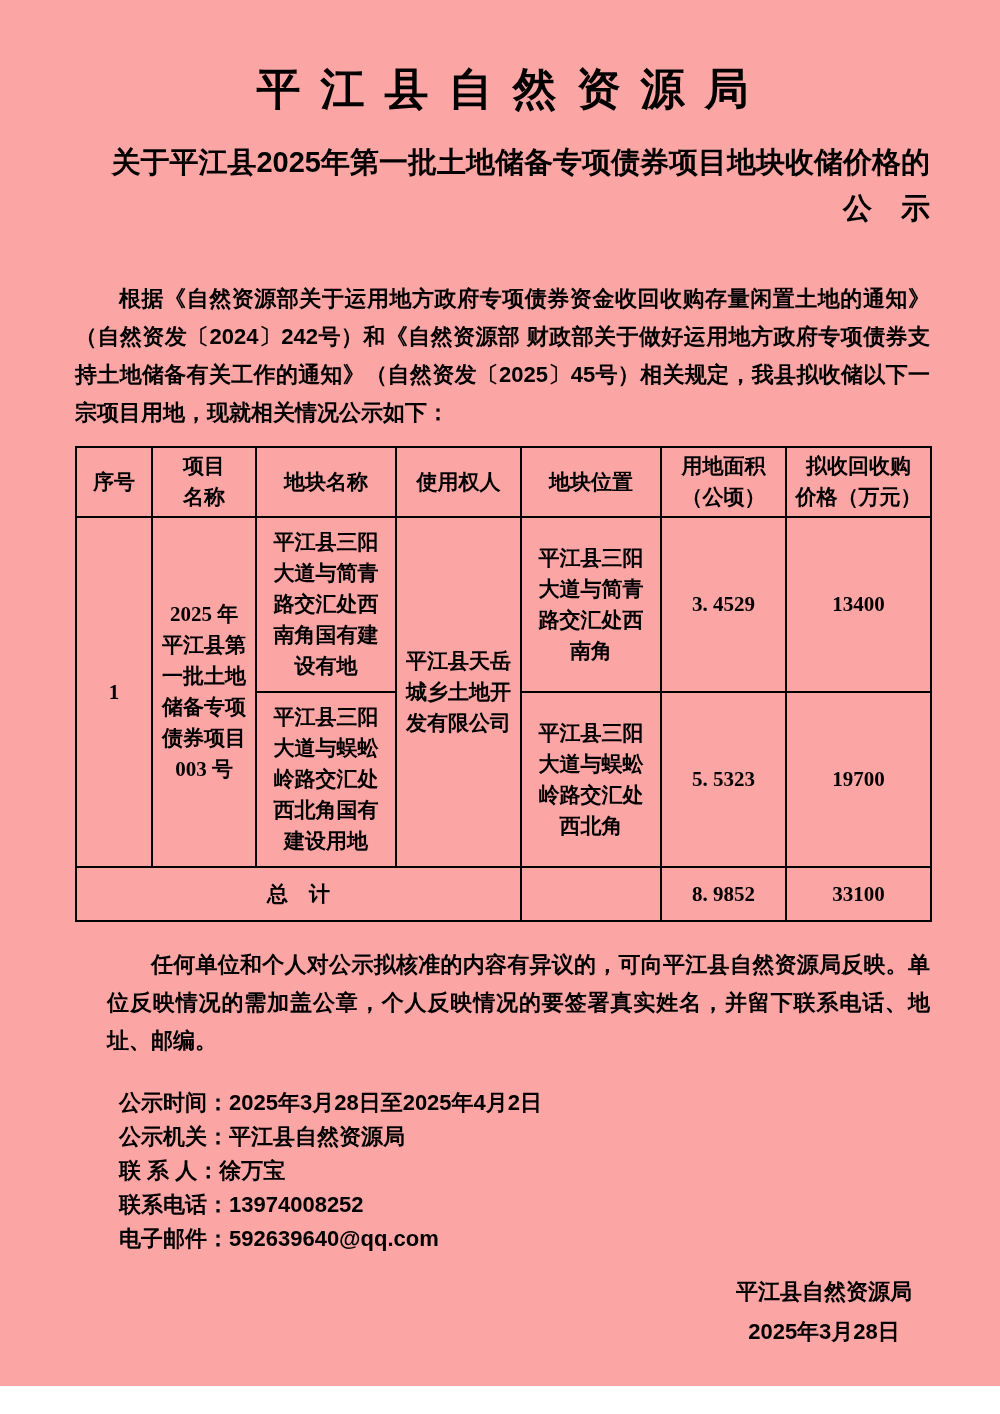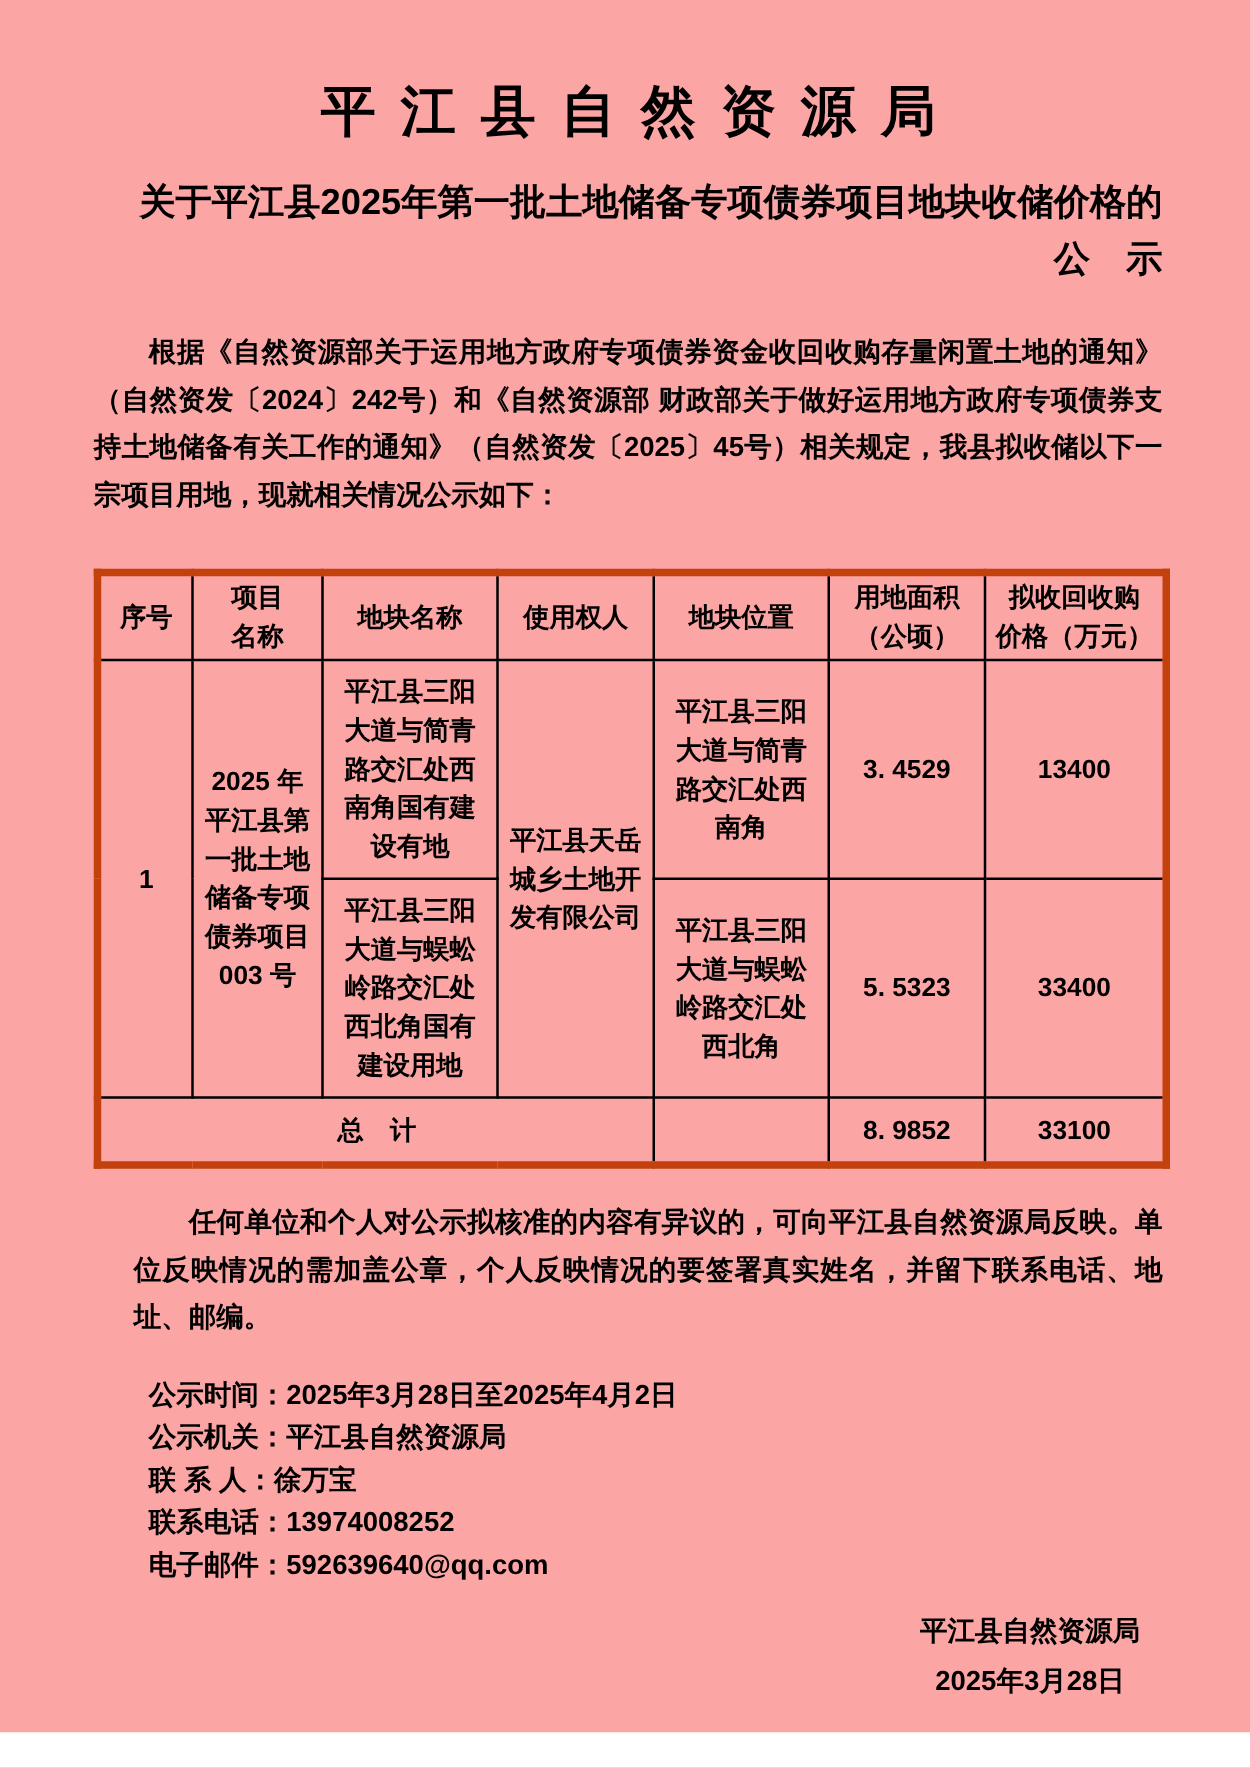--- a/index.html
+++ b/index.html
@@ -24,32 +24,33 @@
     white-space:nowrap;
   }
   .doc-subtitle {
     margin-top:20px;
     font-size:29px;
     line-height:46px;
     text-align:right;
     white-space:pre-line;
   }
   .intro {
-    margin-top:32px;
+    margin-top:49px;
     font-size:22px;
     line-height:38px;
     text-align:justify;
     text-indent:2em;
   }
   table.parcel-table {
     width:100%;
-    margin-top:40px;
+    margin-top:14px;
     border-collapse:collapse;
     table-layout:fixed;
-    border:6px solid #c2410c;
+    border:2px solid #c2410c;
+    font-family:Liberation Serif, serif;
   }
   .parcel-table th, .parcel-table td {
     border:2px solid #000;
     text-align:center;
     vertical-align:middle;
     font-weight:700;
     font-size:21px;
     line-height:31px;
     white-space:pre-line;
     padding:2px;
@@ -145,21 +146,21 @@
         <td>平江县三阳
 大道与蜈蚣
 岭路交汇处
 西北角国有
 建设用地</td>
         <td>平江县三阳
 大道与蜈蚣
 岭路交汇处
 西北角</td>
         <td>5. 5323</td>
-        <td>33400</td>
+        <td>19700</td>
       </tr>
       <tr class="total-row">
         <td colspan="4">总　计</td>
         <td></td>
         <td>8. 9852</td>
         <td>33100</td>
       </tr>
     </tbody>
   </table>
 

